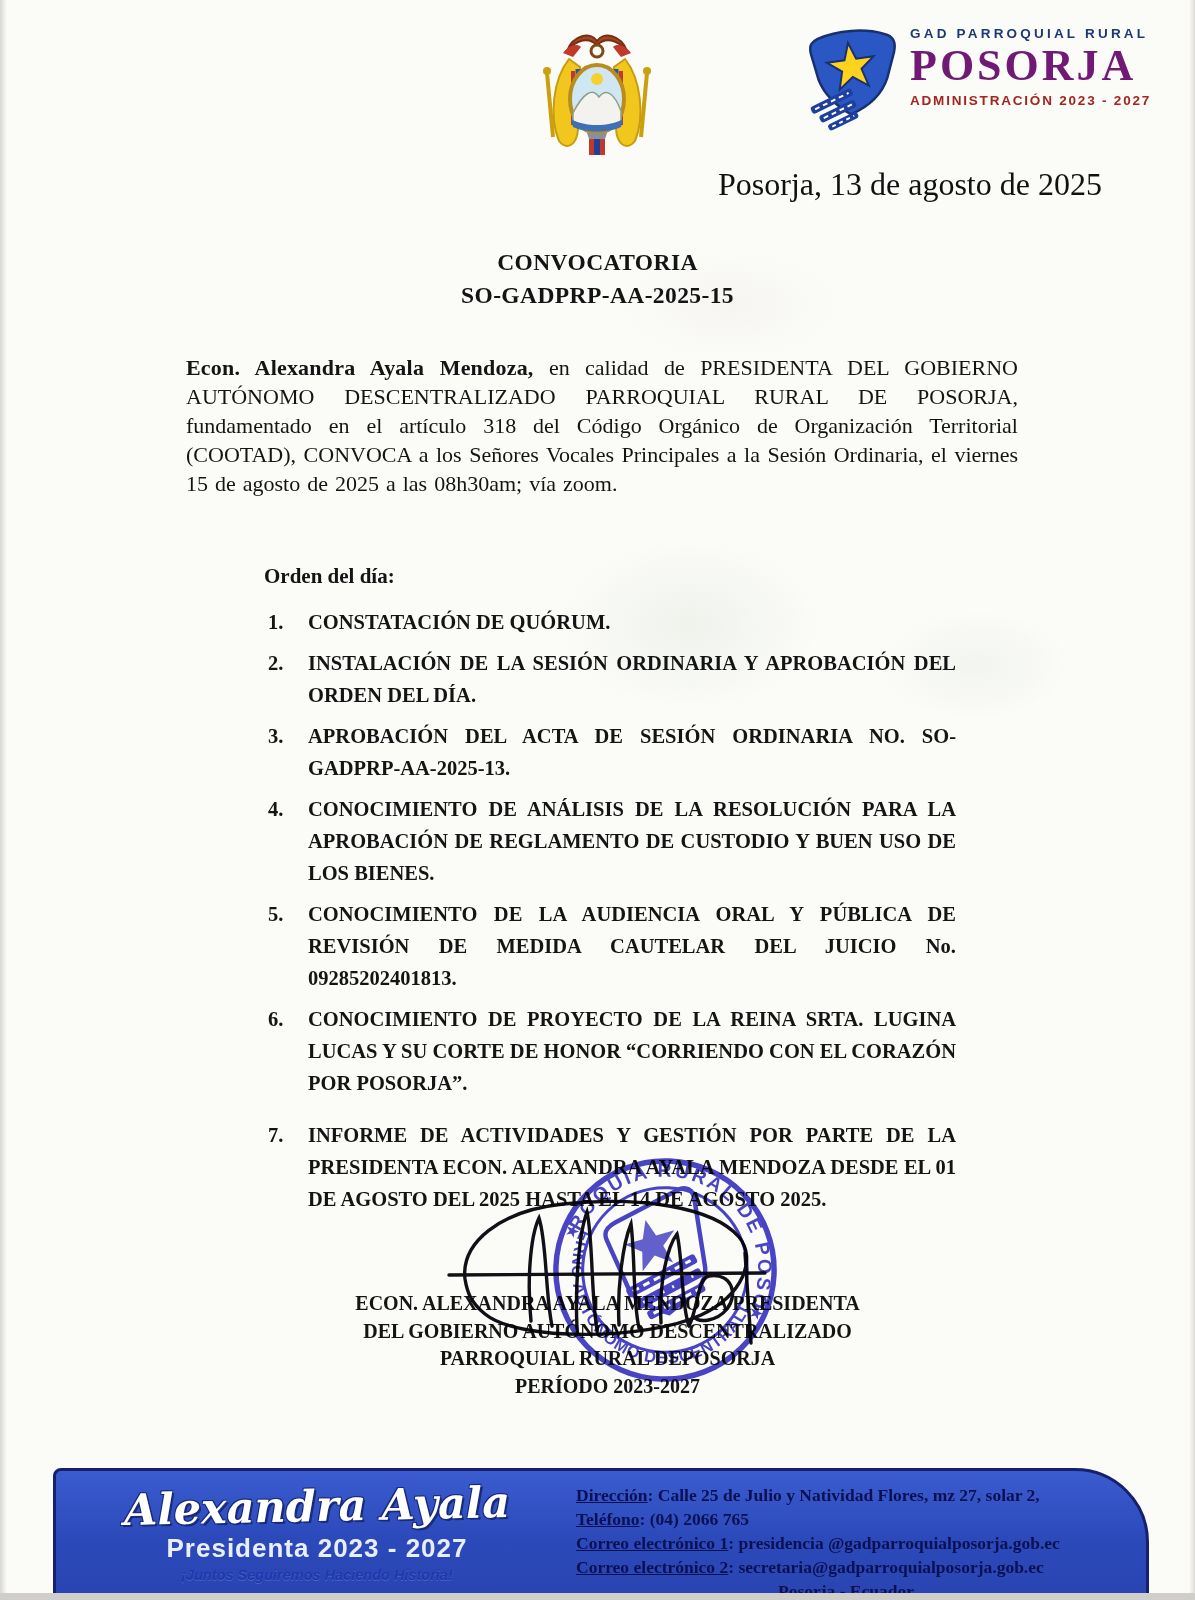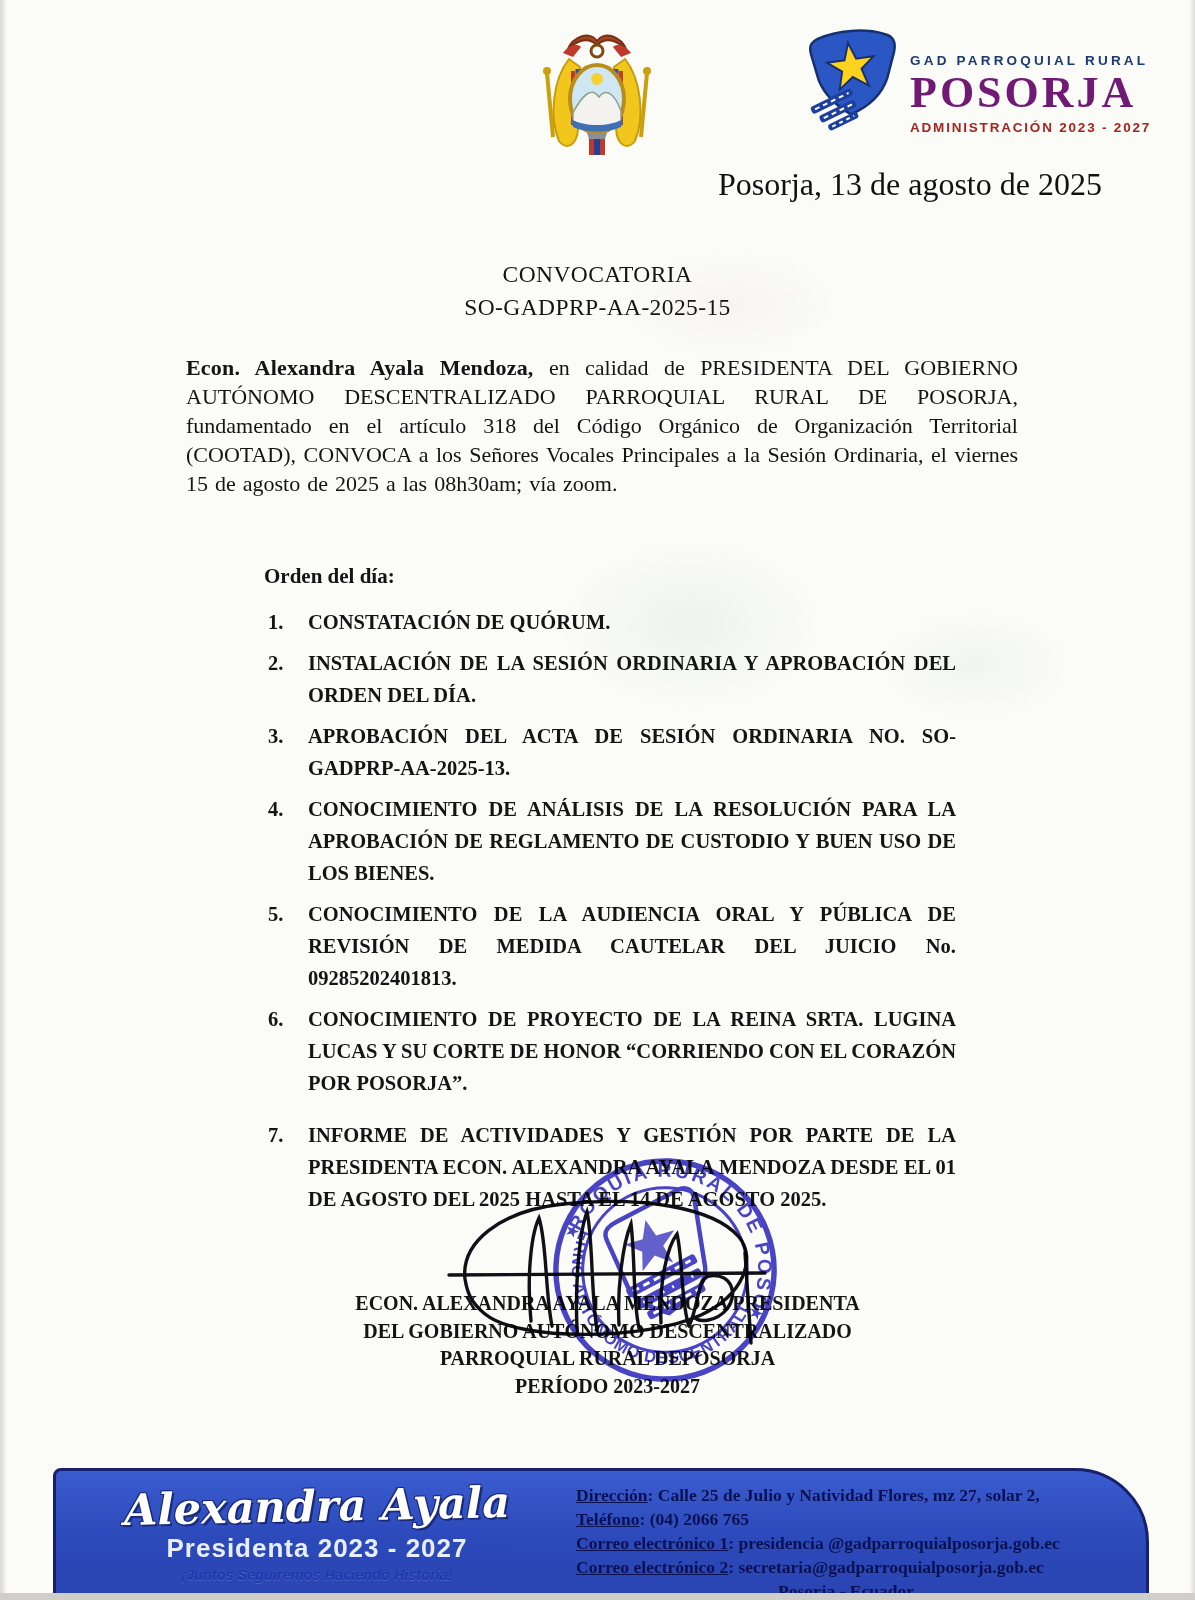--- a/index.html
+++ b/index.html
@@ -15,30 +15,30 @@
            background:radial-gradient(closest-side,rgba(150,185,150,.12),rgba(150,185,150,0));}
   .smudge2{position:absolute;left:880px;top:610px;width:190px;height:110px;border-radius:50%;
            background:radial-gradient(closest-side,rgba(160,190,160,.10),rgba(160,190,160,0));}
   .smudge3{position:absolute;left:620px;top:250px;width:220px;height:110px;border-radius:50%;
            background:radial-gradient(closest-side,rgba(200,190,185,.10),rgba(200,190,185,0));}
 
   
   .coat{position:absolute;left:533px;top:26px;width:128px;height:134px;}
   .logo{position:absolute;left:802px;top:26px;display:flex;align-items:flex-start;}
   .logo-shield{width:98px;height:112px;flex:0 0 auto;}
-  .logo-text{margin-left:10px;margin-top:27px;font-family:"Liberation Sans",sans-serif;}
+  .logo-text{margin-left:10px;margin-top:0;font-family:"Liberation Sans",sans-serif;}
   .logo-line1{font-size:13.5px;font-weight:bold;letter-spacing:3.2px;color:#1b3a74;}
   .logo-name{font-family:"Liberation Serif",serif;font-size:44px;font-weight:bold;
              letter-spacing:3px;color:#701a75;line-height:50px;}
   .logo-line3{font-size:13.5px;font-weight:bold;letter-spacing:1.8px;color:#a3251f;margin-top:2px;text-align:center;}
 
   .date-line{position:absolute;left:718px;top:166px;font-size:32px;color:#111;}
 
   .doc-title{position:absolute;left:0;top:246px;width:1195px;text-align:center;
-             font-size:23.5px;font-weight:normal;line-height:33px;letter-spacing:.4px;margin-top:12px;}
+             font-size:23.5px;font-weight:bold;line-height:33px;letter-spacing:.4px;}
 
   .body-par{position:absolute;left:186px;top:331px;width:832px;font-size:22px;
             line-height:29px;text-align:justify;word-spacing:1.5px;}
   .body-par b{letter-spacing:.2px;}
 
   .agenda-heading{position:absolute;left:264px;top:564px;font-size:21px;font-weight:bold;}
 
   .agenda{position:absolute;left:268px;top:606px;width:688px;list-style:none;margin:0;padding:0;}
   .agenda li{display:flex;margin-bottom:9px;font-weight:bold;font-size:20.5px;line-height:32px;}
   .agenda .num{width:40px;flex:0 0 auto;}

